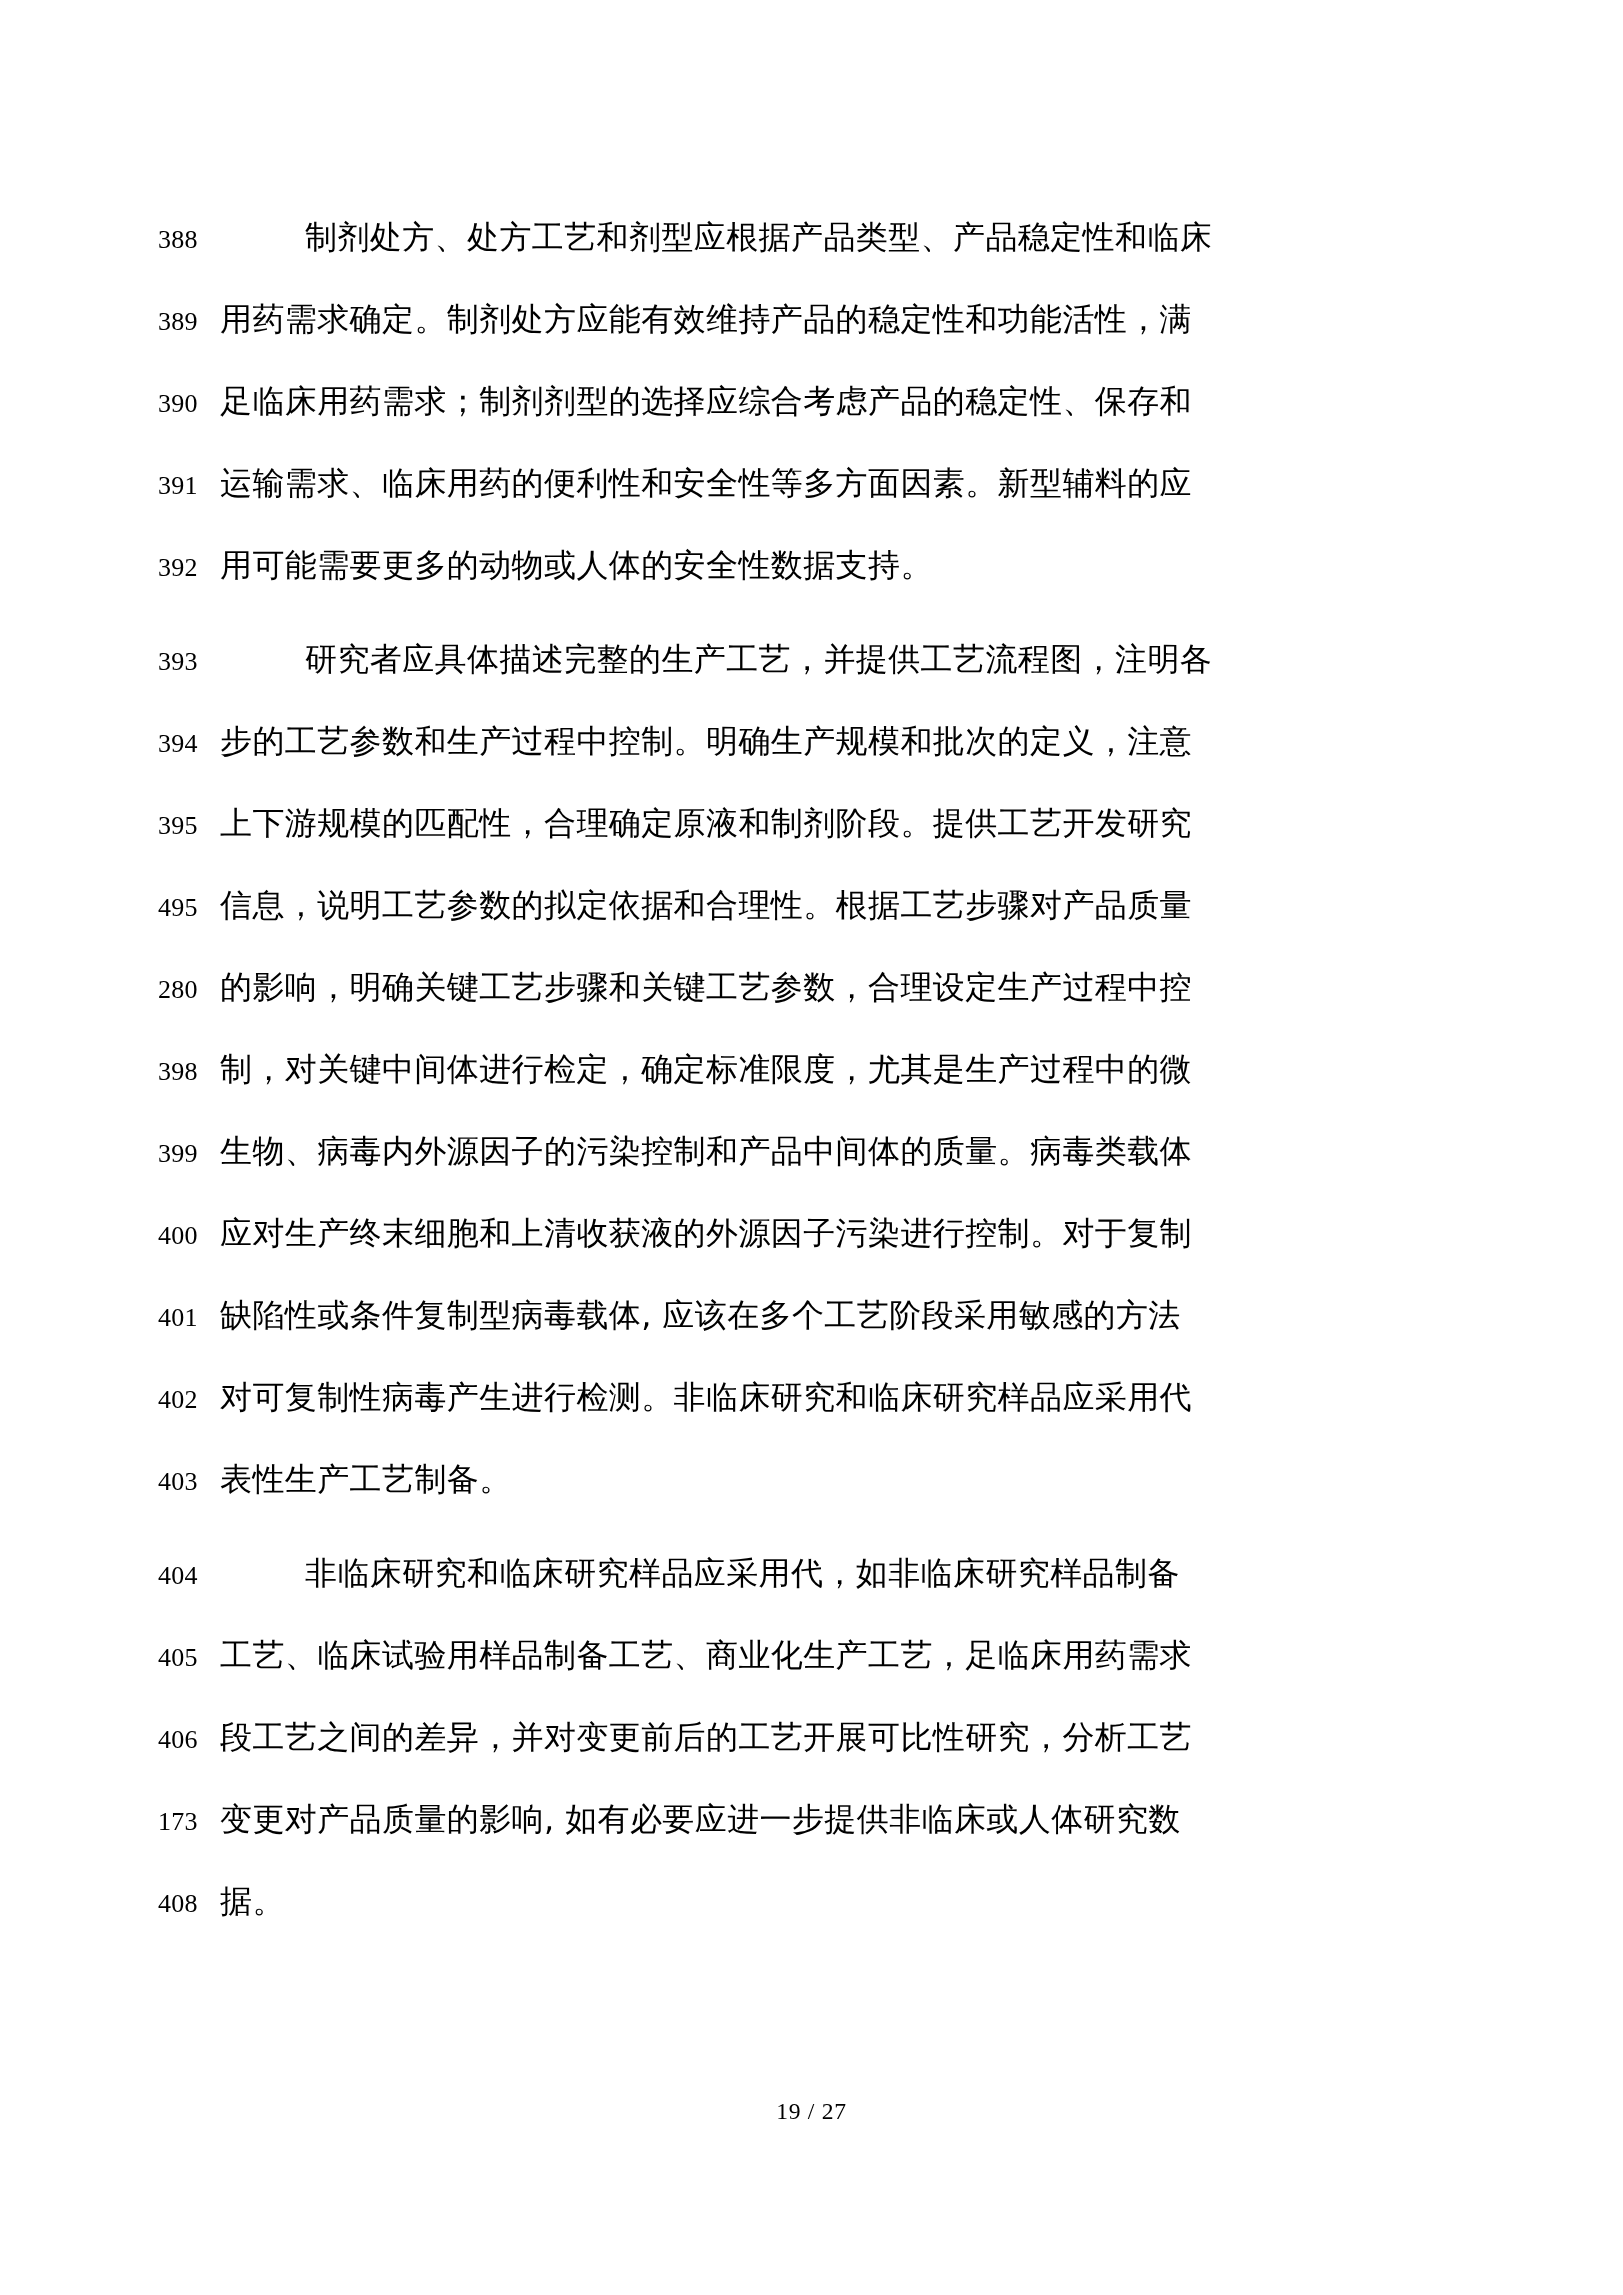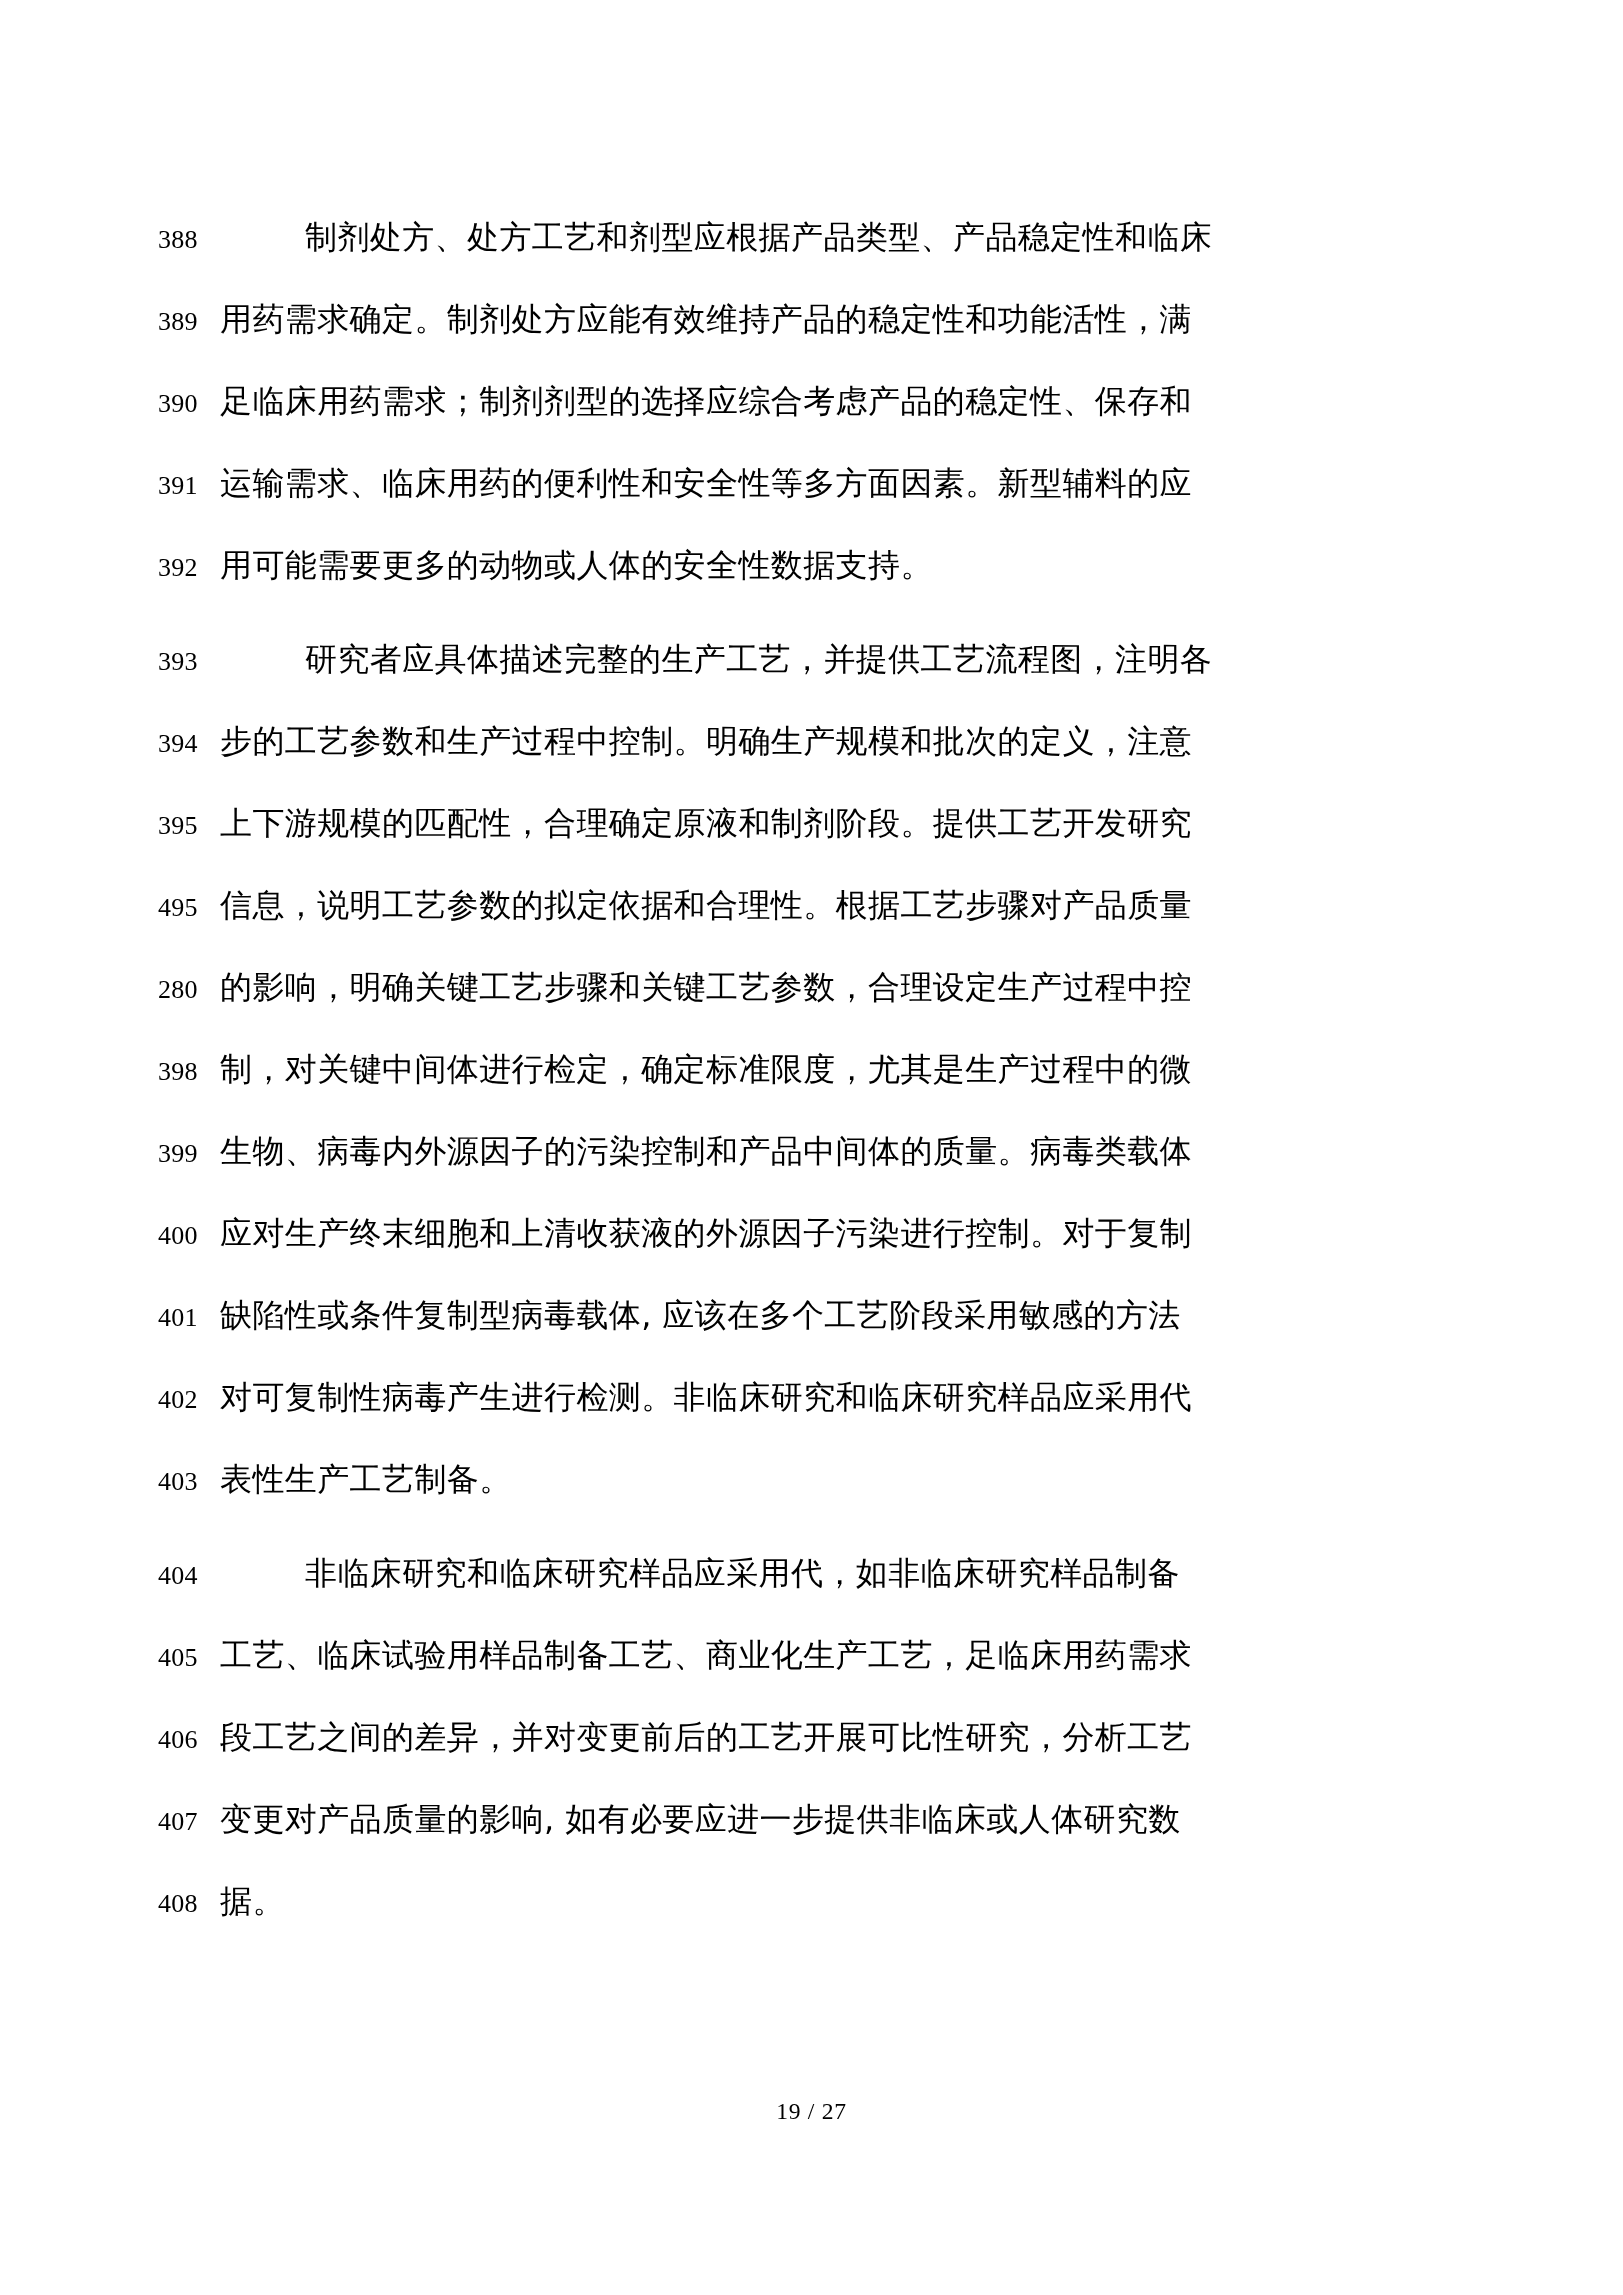--- a/index.html
+++ b/index.html
@@ -153,21 +153,21 @@
         </div>
         <div class="line-row">
           <div class="lineno">405</div>
           <div class="linetext">工艺、临床试验用样品制备工艺、商业化生产工艺，足临床用药需求</div>
         </div>
         <div class="line-row">
           <div class="lineno">406</div>
           <div class="linetext">段工艺之间的差异，并对变更前后的工艺开展可比性研究，分析工艺</div>
         </div>
         <div class="line-row">
-          <div class="lineno">407</div>
+          <div class="lineno">173</div>
           <div class="linetext">变更对产品质量的影响, 如有必要应进一步提供非临床或人体研究数</div>
         </div>
         <div class="line-row">
           <div class="lineno">408</div>
           <div class="linetext">据。</div>
         </div>
       </div>
     </div>
   <div class="footer">19 / 27</div>
 </div>

